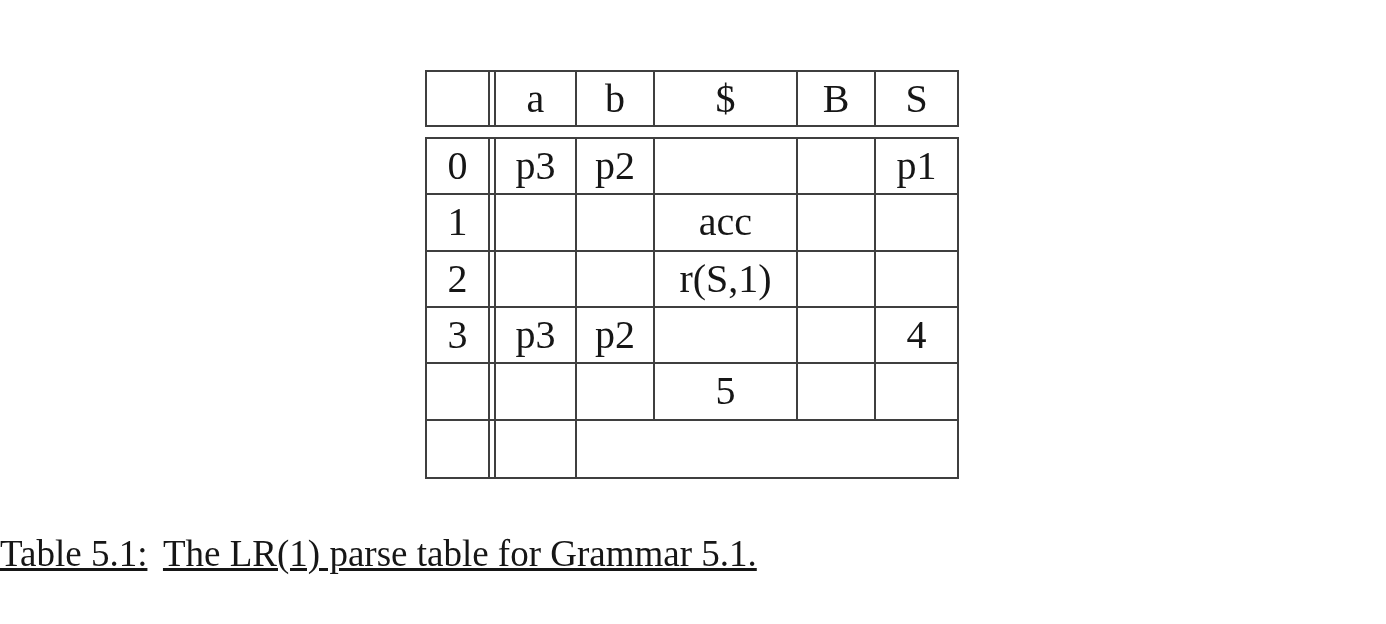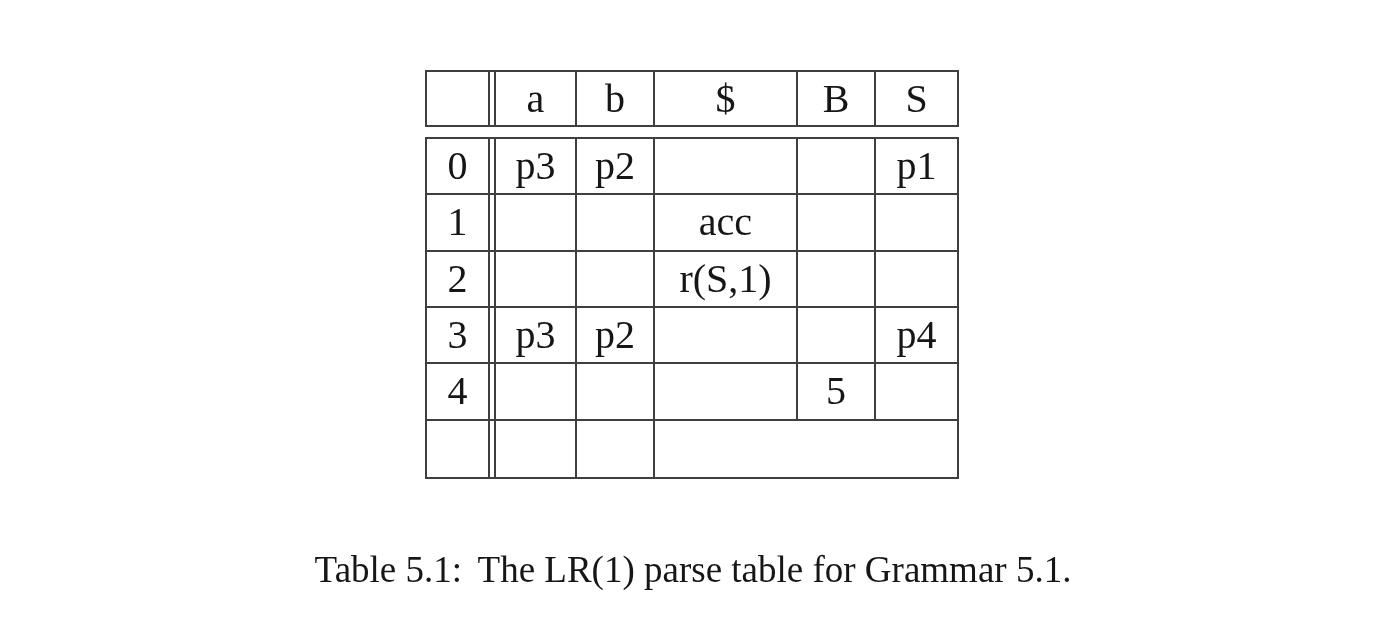--- a/index.html
+++ b/index.html
@@ -52,27 +52,28 @@
   .thead .cell:not(:nth-child(7n)),
   .tbody .cell:not(:nth-child(7n)) {
     border-right: 2px solid var(--border-color);
   }
   
   .tbody .cell:nth-child(-n+35) {
     border-bottom: 2px solid var(--border-color);
   }
   .caption {
     position: absolute;
-    top: 548px;
+    top: 532px;
     left: 0;
     width: 100%;
-    text-align: center;
+    text-align: left;
     font-size: 37px;
     line-height: 1.2;
     color: var(--text-color);
+    text-decoration: underline;
   }
   .caption .cap-label { margin-right: 0.42em; }
 </style>
 </head>
 <body>
 
 <div class="page">
 
   <div class="tablewrap">
 
@@ -111,21 +112,20 @@
       <div class="cell">r(S,1)</div>
       <div class="cell"></div>
       <div class="cell"></div>
 
       <div class="cell">3</div>
       <div class="cell"></div>
       <div class="cell">p3</div>
       <div class="cell">p2</div>
       <div class="cell"></div>
       <div class="cell"></div>
-      <div class="cell">p4</div>
 
       <div class="cell">4</div>
       <div class="cell"></div>
       <div class="cell"></div>
       <div class="cell"></div>
       <div class="cell"></div>
 
       <div class="cell">5</div>
       <div class="cell"></div>
       <div class="cell"></div>

